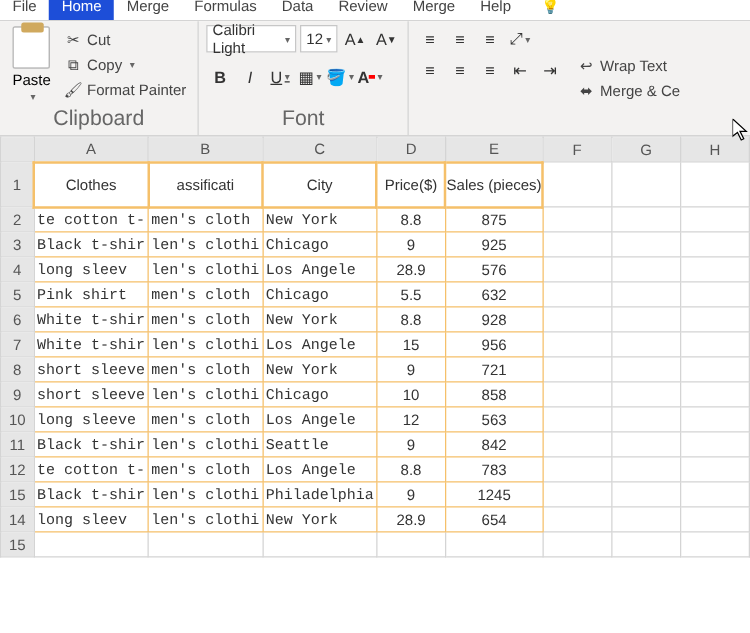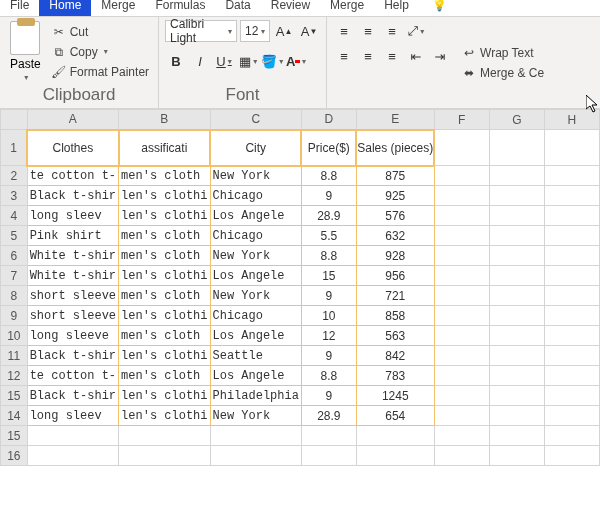--- a/index.html
+++ b/index.html
@@ -331,26 +331,15 @@
           <th class="rowhead">15</th>
           <td></td>
           <td></td>
           <td></td>
           <td></td>
           <td></td>
           <td></td>
           <td></td>
           <td></td>
         </tr>
-        <tr>
-          <th class="rowhead">16</th>
-          <td></td>
-          <td></td>
-          <td></td>
-          <td></td>
-          <td></td>
-          <td></td>
-          <td></td>
-          <td></td>
-        </tr>
       </tbody>
 </table>
 </div>
 
 </body></html>

